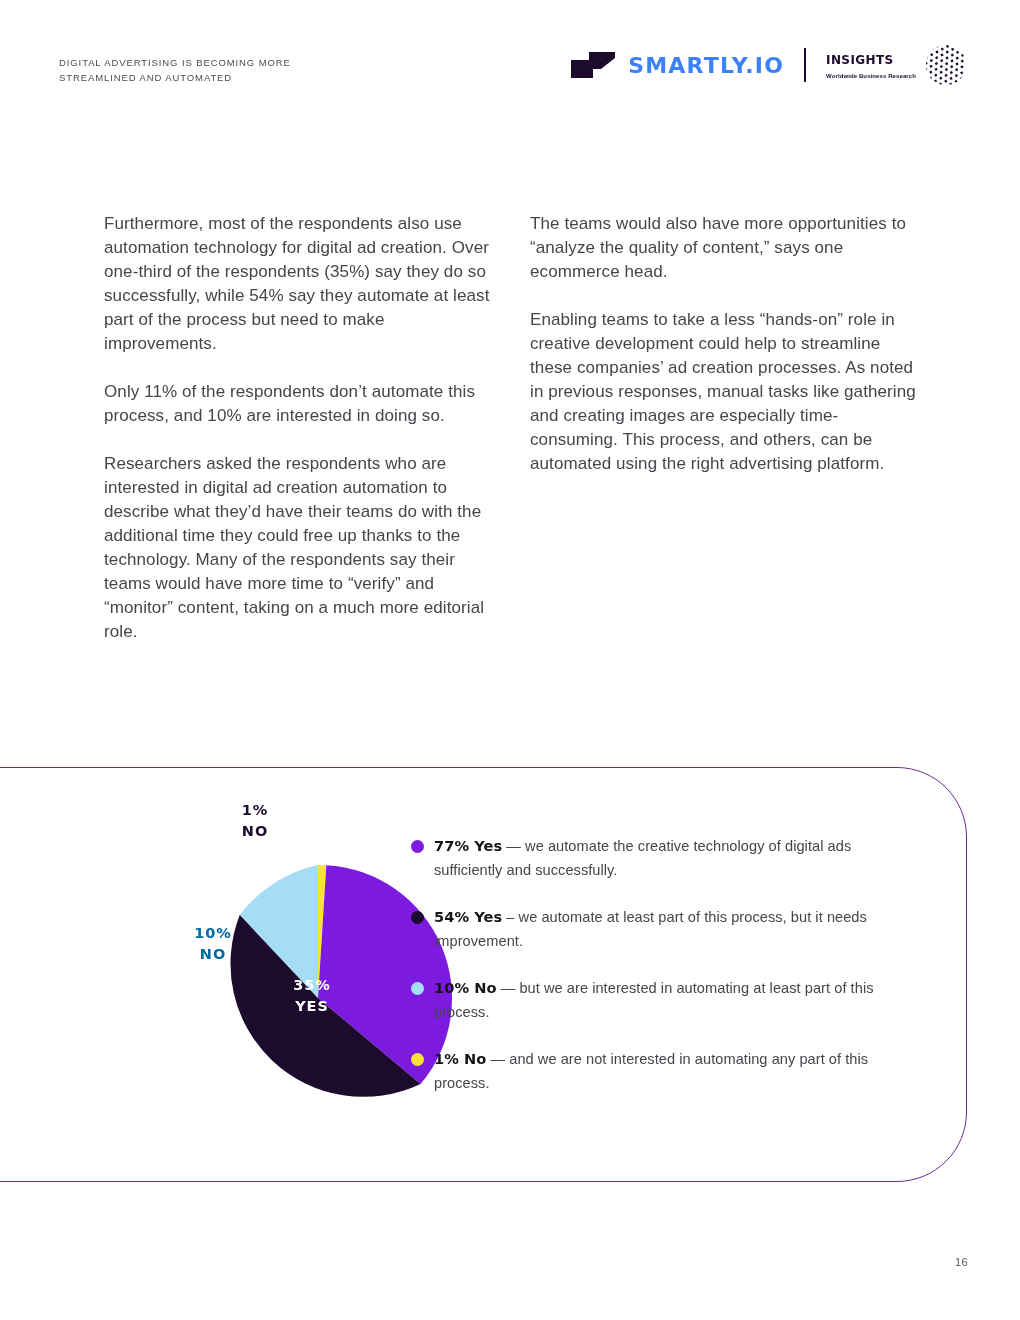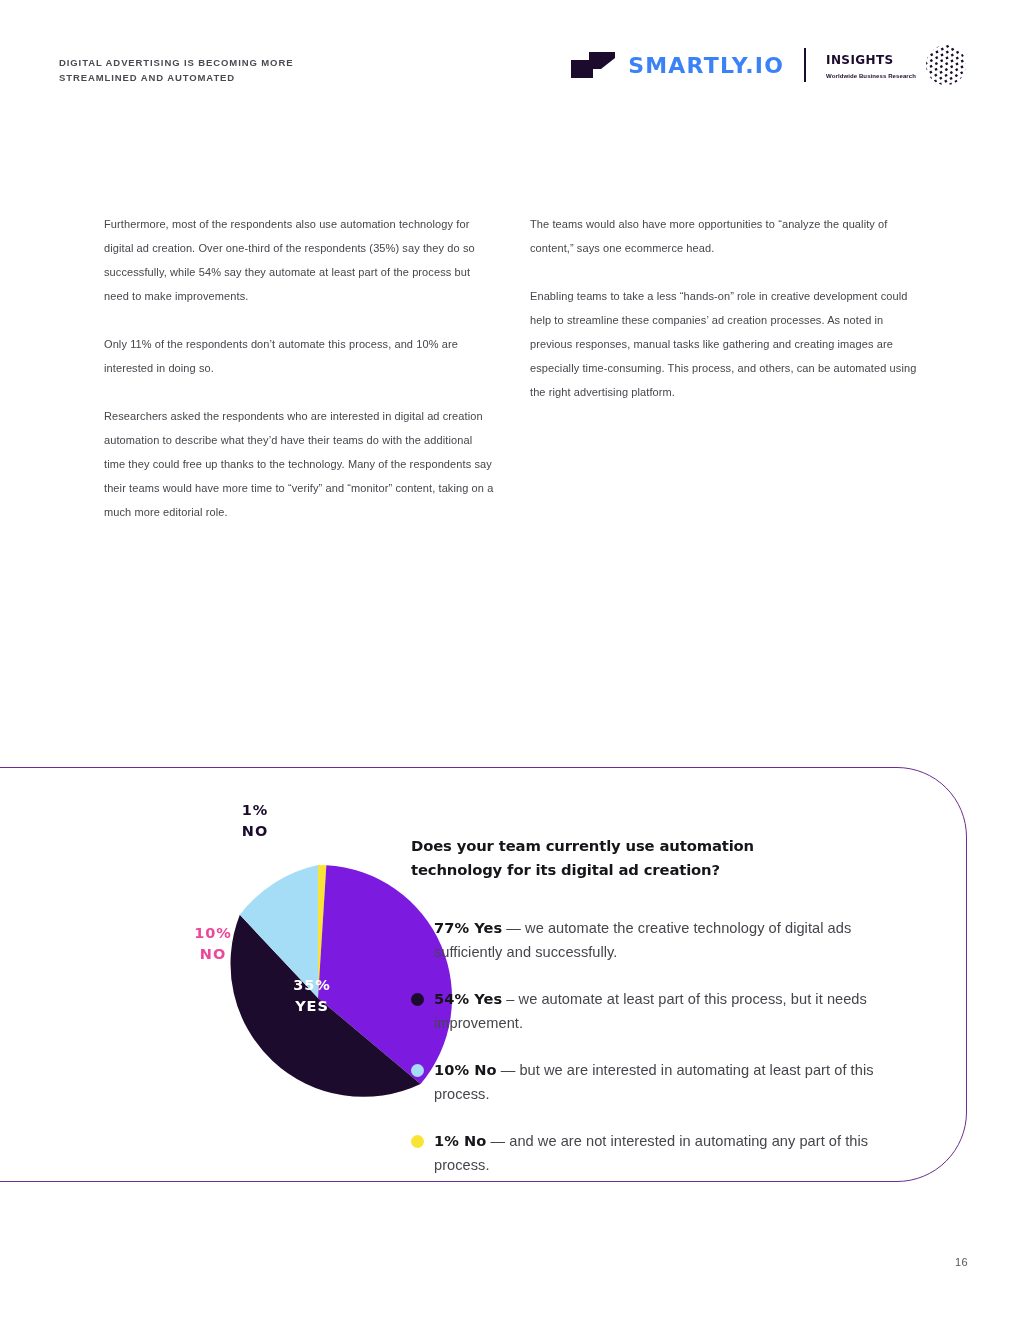--- a/index.html
+++ b/index.html
@@ -7,21 +7,21 @@
   body{
     width:1020px; height:1320px; position:relative; overflow:hidden;
     font-family:"Liberation Sans", sans-serif;
     color:#3b3b40;
   }
 
   
   .hdr-title{
     position:absolute; left:59px; top:55px;
     font-size:9.5px; line-height:15px; letter-spacing:.9px;
-    color:#4a4a52; font-weight:700; text-transform:uppercase;
+    color:#4a4a52; font-weight:400; text-transform:uppercase;
   }
   .hdr-title div{ white-space:nowrap; }
 
   .logo-row{
     position:absolute; right:52px; top:44px;
     display:flex; align-items:center; gap:20px; height:42px;
   }
   .smartly{ display:flex; align-items:center; gap:13px; }
   .smartly-mark{ width:44px; height:26px; display:block; }
   .smartly-word{
@@ -39,21 +39,21 @@
     font-size:6px; font-weight:700; color:#1d0b2e; letter-spacing:.1px;
     line-height:8px; margin-top:1px;
   }
   .ins-globe{ width:44px; height:44px; }
 
   
   .col{ position:absolute; width:390px; }
   .col-left{ left:104px; top:212px; }
   .col-right{ left:530px; top:212px; }
   .para{
-    font-size:11px; line-height:24px; color:#45454c;
+    font-size:17px; line-height:24px; color:#45454c;
     font-weight:400; margin-bottom:24px; letter-spacing:.1px;
   }
   .para:last-child{ margin-bottom:0; }
 
   
   .card{
     position:absolute; left:-80px; top:767px;
     width:1047px; height:415px;
     border:1.6px solid #6b2d8f;
     border-radius:0 70px 70px 0;
@@ -64,21 +64,21 @@
   .pie-wrap{ position:absolute; left:183px; top:800px; width:270px; height:360px; }
   .pie-svg{ position:absolute; left:0; top:63px; }
   .slice-lbl{
     position:absolute; text-align:center; font-weight:700;
     font-size:14.5px; line-height:21px; letter-spacing:.9px;
     font-family:"DejaVu Sans", sans-serif;
   }
   .lbl-1{ color:#1d0b2e; left:12px; top:0px; width:120px; }
   .lbl-35{ color:#ffffff; left:74px; top:175px; width:110px; }
   .lbl-54{ color:#ffffff; left:-31px; top:255px; width:110px; }
-  .lbl-10{ color:#ec4899; left:-25px; top:123px; width:110px; }
+  .lbl-10{ color:#0369a1; left:-25px; top:123px; width:110px; }
 
   
   .legend{ position:absolute; left:411px; top:834px; width:500px; }
   .legend-q{
     font-size:14.8px; font-weight:700; line-height:24px;
     color:#15151a; font-family:"DejaVu Sans", sans-serif;
     letter-spacing:-.15px; margin-bottom:34px; max-width:400px;
   }
   .leg-item{ display:flex; gap:10px; margin-bottom:23px; }
   .leg-item:last-child{ margin-bottom:16px; }
@@ -261,21 +261,20 @@
     <div>35%</div>
     <div>YES</div>
   </div>
   <div class="slice-lbl lbl-54">
     <div>54%</div>
     <div>YES</div>
   </div>
 </div>
 
 <div class="legend">
-  <div class="legend-q">Does your team currently use automation technology for its digital ad creation?</div>
 
   <div class="leg-item">
     <span class="dot" style="background:#7c1ae0"></span>
     <span class="leg-txt"><b>77% Yes</b><span> — we automate the creative technology of digital ads sufficiently and successfully.</span></span>
   </div>
 
   <div class="leg-item">
     <span class="dot" style="background:#1d0b2e"></span>
     <span class="leg-txt"><b>54% Yes</b><span> – we automate at least part of this process, but it needs improvement.</span></span>
   </div>

